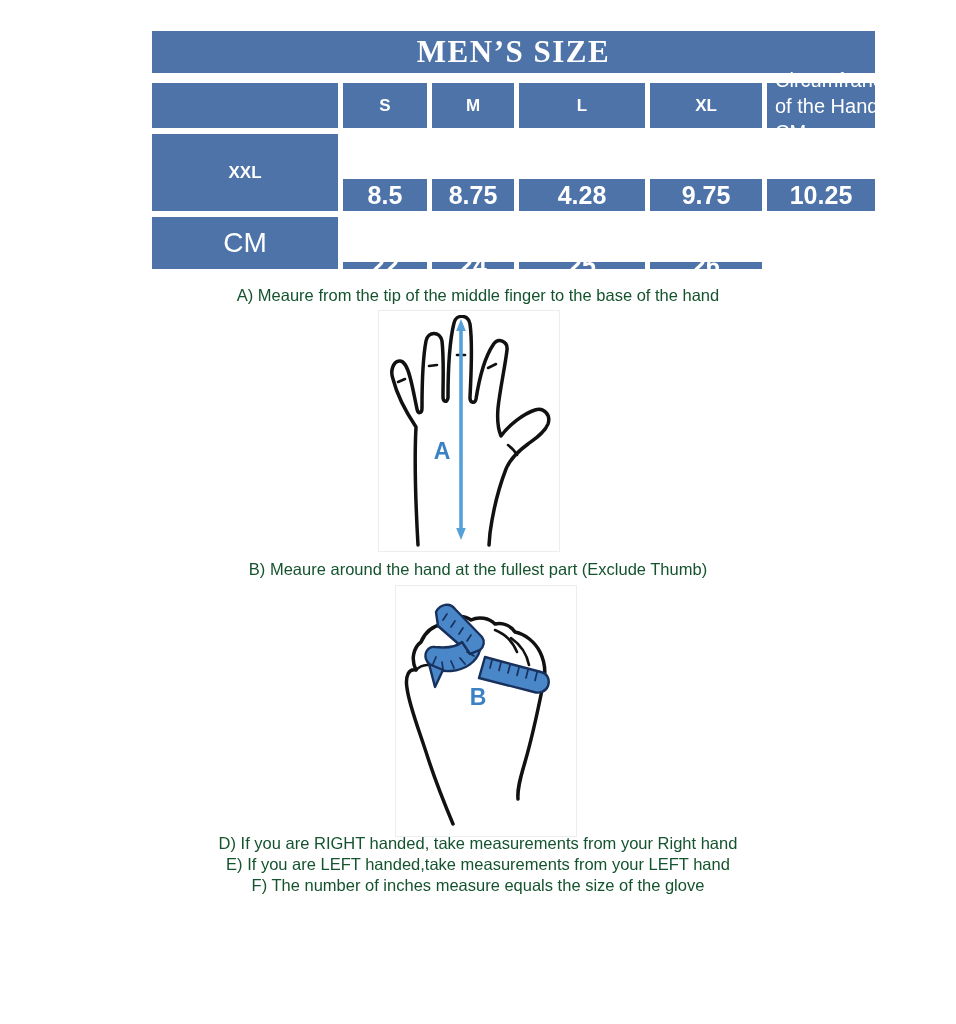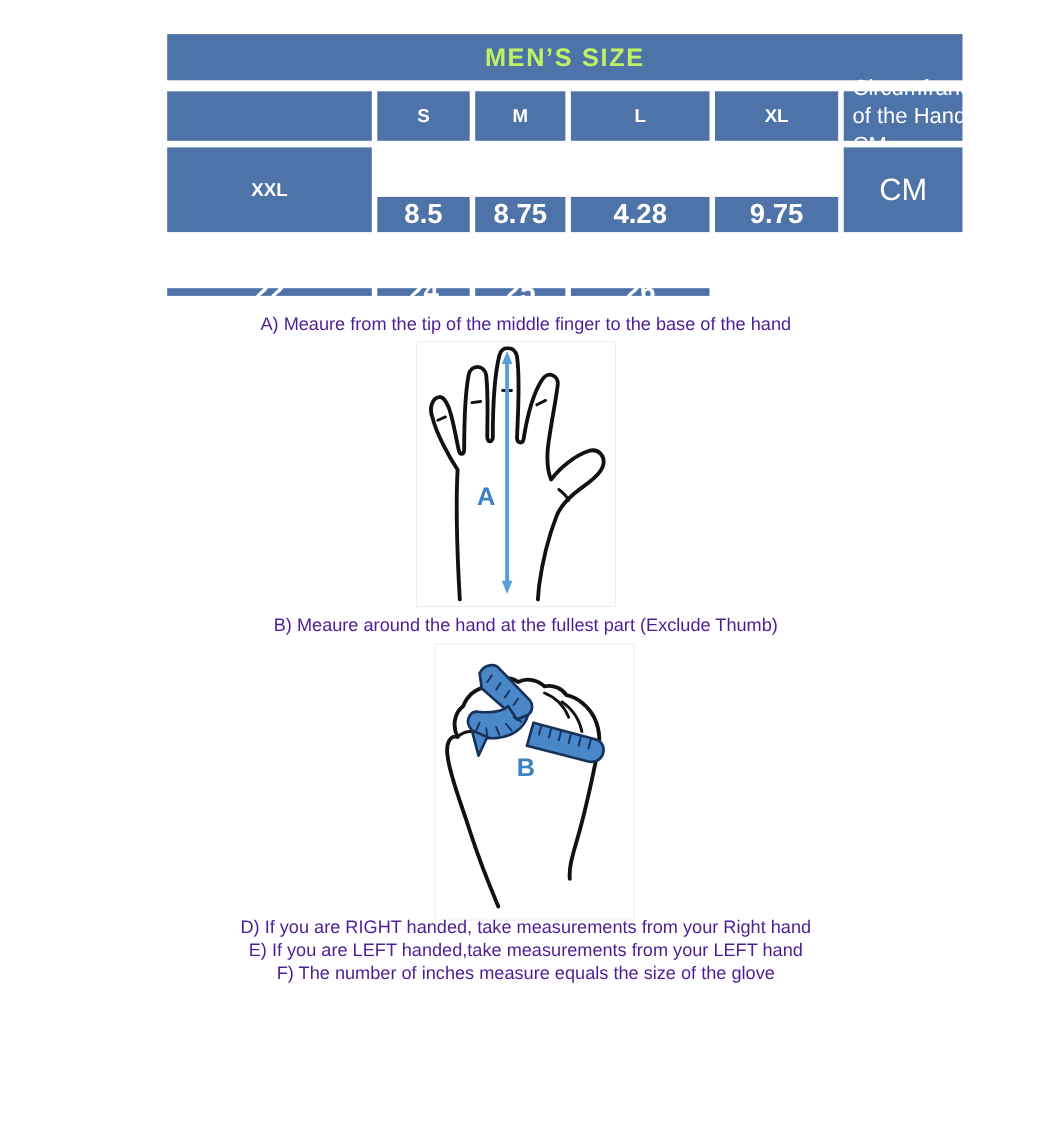--- a/index.html
+++ b/index.html
@@ -1,30 +1,30 @@
 <!DOCTYPE html>
 <html><head>
 <meta charset="utf-8">
 <style>
   html,body{margin:0;padding:0;background:#fff;}
   .canvas{position:relative;width:956px;height:1024px;background:#ffffff;overflow:hidden;
           font-family:"Liberation Sans",sans-serif;}
   
   .size-table{position:absolute;left:152px;top:31px;width:723px;}
-  .t-title{height:42px;background:#4e73a8;color:#bef264;display:flex;align-items:center;justify-content:center;
-           font-family:Liberation Sans, sans-serif;font-weight:bold;font-size:23px;letter-spacing:1.5px;margin-bottom:10px;}
+  .t-title{height:42px;background:#4e73a8;color:#ffffff;display:flex;align-items:center;justify-content:center;
+           font-family:Liberation Serif, serif;font-weight:bold;font-size:31px;letter-spacing:1.5px;margin-bottom:10px;}
   .t-grid{display:grid;grid-template-columns:186px 84px 82px 126px 112px 108px;
           grid-template-rows:45px 77px 52px;gap:6px 5px;}
   .cell{background:#4e73a8;color:#fff;display:flex;align-items:center;justify-content:center;text-align:center;}
   .cell.head{font-weight:bold;font-size:17px;}
   .cell.row-label{font-size:20px;justify-content:flex-start;text-align:left;padding-left:8px;line-height:1.3;}
   .cell.cm-label{font-size:28px;}
   .cell.val{font-weight:bold;font-size:25px;margin-top:45px;}
   
-  .instr{position:absolute;left:0;width:956px;text-align:center;color:#4c1d95;font-size:16.5px;line-height:21px;}
+  .instr{position:absolute;left:0;width:956px;text-align:center;color:#14532d;font-size:16.5px;line-height:21px;}
   #line-a{top:285px;}
   #line-b{top:559px;}
   #lines-cf{top:833px;}
   
   .fig{position:absolute;background:#fff;border:1px solid #ededed;}
   #fig-a{left:378px;top:310px;width:180px;height:240px;}
   #fig-b{left:395px;top:585px;width:180px;height:250px;}
   .fig svg{display:block;}
   .hand-line{fill:#ffffff;stroke:#111111;stroke-width:3.5;stroke-linecap:round;stroke-linejoin:round;}
   .hand-mark{fill:none;stroke:#111111;stroke-width:2.6;stroke-linecap:round;}
@@ -48,20 +48,21 @@
       <div class="cell head">M</div>
       <div class="cell head">L</div>
       <div class="cell head">XL</div>
       <div class="cell row-label">Circumfrance of the Hand CM</div>
 
       <div class="cell head">XXL</div>
       <div class="cell val">8.5</div>
       <div class="cell val">8.75</div>
       <div class="cell val">4.28</div>
       <div class="cell val">9.75</div>
+      <div class="cell val">10.25</div>
 
       <div class="cell cm-label">CM</div>
       <div class="cell val">22</div>
       <div class="cell val">24</div>
       <div class="cell val">25</div>
       <div class="cell val">26</div>
     </div>
   </div>
 
   <div class="instr" id="line-a">A) Meaure from the tip of the middle finger to the base of the hand</div>

